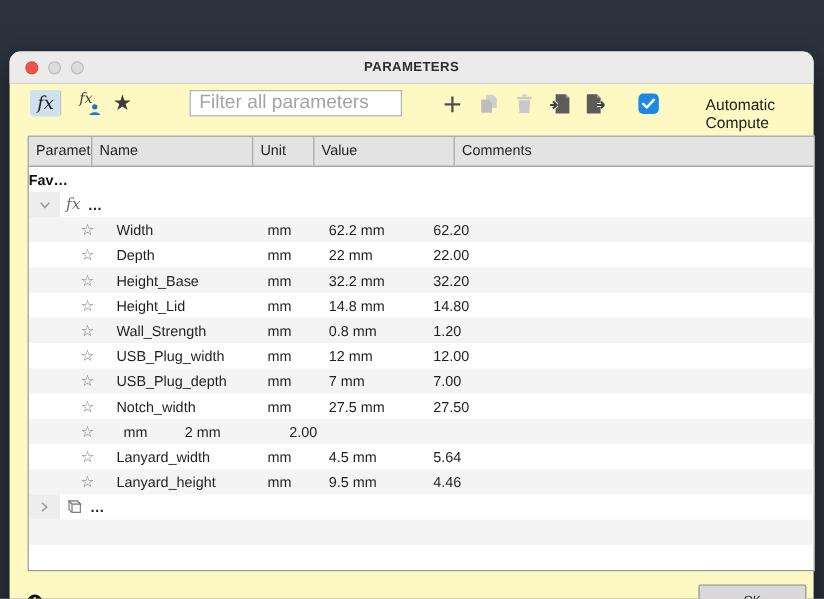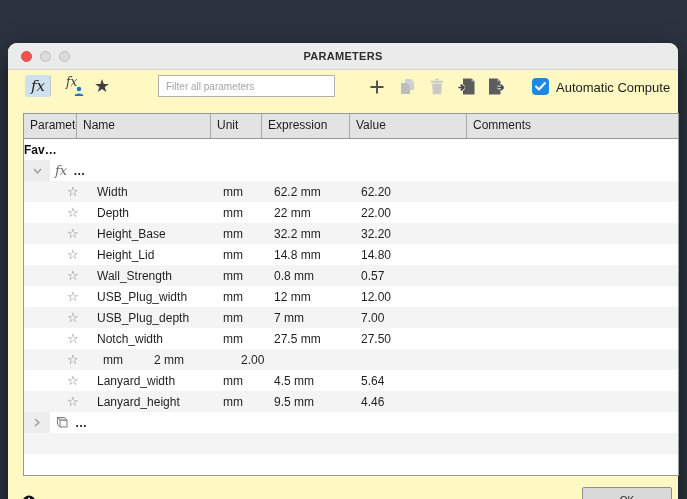--- a/index.html
+++ b/index.html
@@ -34,29 +34,29 @@
   .fx-btn{left:17px;top:32px;width:26px;height:22px;background:#cfe0ef;border-radius:3px;
     font-family:"DejaVu Serif",serif;font-style:italic;font-size:15px;color:#222;}
   .tb-divider{position:absolute;left:42px;top:33px;width:1px;height:20px;background:#c5c5c5;}
   .fxuser-btn{left:53px;top:32px;width:27px;height:22px;position:absolute;}
   .fxuser-btn .fx-small{position:absolute;left:5px;top:0px;font-family:"DejaVu Serif",serif;
     font-style:italic;font-size:12px;color:#3d3d3d;}
   .fxuser-btn svg{position:absolute;right:4px;bottom:1px;}
   .star-btn{left:83px;top:31px;width:22px;height:24px;font-size:18px;color:#3c3c3c;line-height:22px;}
   .filter-input{
     position:absolute;left:150px;top:32px;width:177px;height:22px;box-sizing:border-box;
-    border:1px solid #b2b2b2;background:#fff;font-size:10px;padding:0 7px;color:#333;
+    border:1px solid #b2b2b2;background:#fff;font-size:16px;padding:0 7px;color:#333;
     font-family:"Liberation Sans",sans-serif;outline:none;
   }
   .filter-input::placeholder{color:#a5a5a5;}
   .icon-btn{position:absolute;top:33px;width:22px;height:21px;}
   
   .chk{position:absolute;left:524px;top:35px;width:17px;height:17px;border-radius:4px;
     background:#1e88e5;display:flex;align-items:center;justify-content:center;}
-  .chk-label{position:absolute;left:548px;top:37px;font-size:13px;color:#1c1c1c;}
+  .chk-label{position:absolute;left:580px;top:37px;font-size:13px;color:#1c1c1c;}
   
   .table{
     position:absolute;left:15px;top:70px;width:656px;height:363px;box-sizing:border-box;
     background:#fff;border:1px solid #989898;overflow:hidden;
   }
   .thead{display:flex;height:25px;background:#e3e3e3;border-bottom:1px solid #989898;box-sizing:border-box;}
   .hcell{box-sizing:border-box;border-right:1px solid #a8a8a8;padding-left:6px;
     font-size:12px;line-height:23px;color:#1f1f1f;overflow:hidden;white-space:nowrap;flex:0 0 auto;}
   .hcell:last-child{border-right:none;flex:1 1 auto;}
   .trow{display:flex;align-items:center;height:21px;font-size:12px;color:#1f1f1f;white-space:nowrap;}
@@ -152,21 +152,20 @@
       <path d="M1 4.5L4 7.5L10 1" stroke="#fff" stroke-width="2" fill="none" stroke-linecap="round" stroke-linejoin="round"></path>
     </svg>
   </div>
   <div class="chk-label">Automatic Compute</div>
 
   <div class="table">
     <div class="thead" id="thead">
         <div class="hcell" style="width: 53px;">Parameter</div>
         <div class="hcell" style="width: 134px;">Name</div>
         <div class="hcell" style="width: 51px;">Unit</div>
-        <div class="hcell" style="width: 88px;">Expression</div>
         <div class="hcell" style="width: 117px;">Value</div>
         <div class="hcell">Comments</div>
       </div>
     <div id="tbody">
 
       <div class="trow">
         <span class="grp-fav">Fav…</span>
       </div>
 
       <div class="trow">
@@ -210,21 +209,21 @@
             <div class="cell c-unit">mm</div>
             <div class="cell c-expr">14.8 mm</div>
             <div class="cell c-value">14.80</div>
             <div class="cell c-comments"></div>
           </div>
           <div class="trow stripe">
             <div class="cell c-star"><span>☆</span></div>
             <div class="cell c-name">Wall_Strength</div>
             <div class="cell c-unit">mm</div>
             <div class="cell c-expr">0.8 mm</div>
-            <div class="cell c-value">0.57</div>
+            <div class="cell c-value">1.20</div>
             <div class="cell c-comments"></div>
           </div>
           <div class="trow">
             <div class="cell c-star"><span>☆</span></div>
             <div class="cell c-name">USB_Plug_width</div>
             <div class="cell c-unit">mm</div>
             <div class="cell c-expr">12 mm</div>
             <div class="cell c-value">12.00</div>
             <div class="cell c-comments"></div>
           </div>

